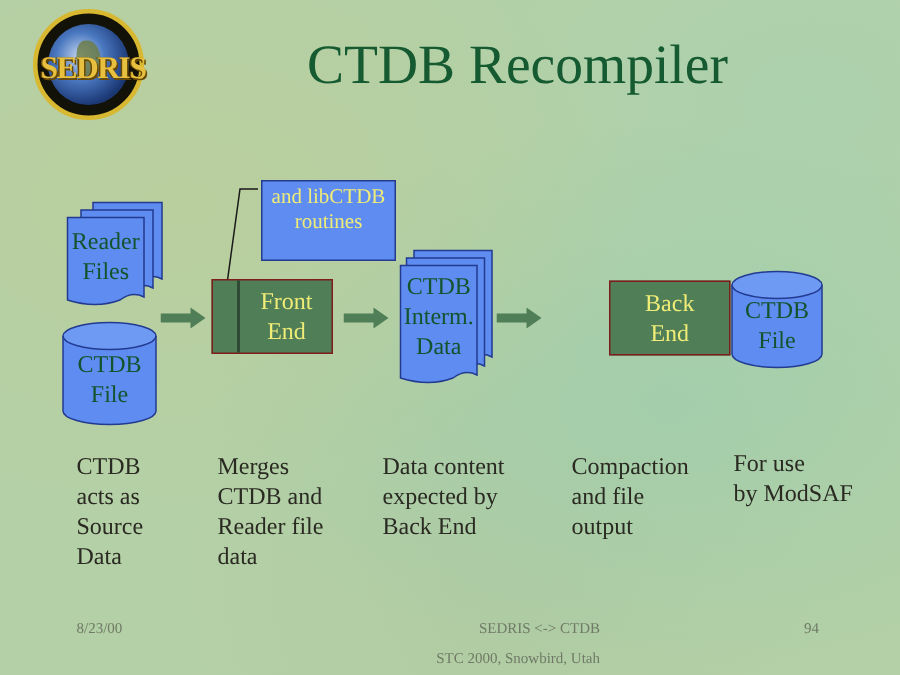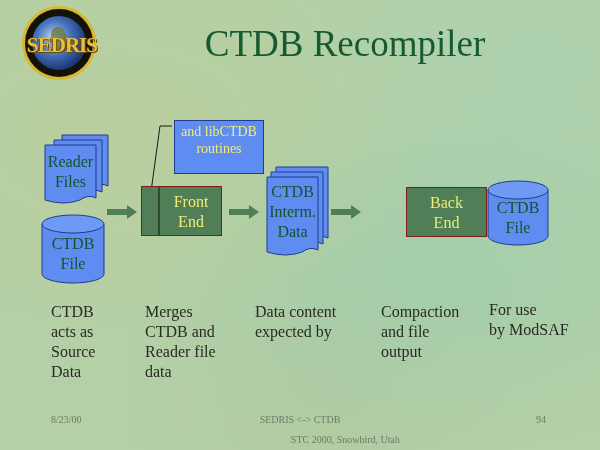--- a/index.html
+++ b/index.html
@@ -137,27 +137,28 @@
 </div>
 <div class="abs desc" style="left:145px;top:302px;">
   <div>Merges</div>
   <div>CTDB and</div>
   <div>Reader file</div>
   <div>data</div>
 </div>
 <div class="abs desc" style="left:255px;top:302px;">
   <div>Data content</div>
   <div>expected by</div>
+  <div>Back End</div>
 </div>
 <div class="abs desc" style="left:381px;top:302px;">
   <div>Compaction</div>
   <div>and file</div>
   <div>output</div>
 </div>
 <div class="abs desc" style="left:489px;top:300px;">
   <div>For use</div>
   <div>by ModSAF</div>
 </div>
 
 <div class="abs footer" style="left:51px;top:414px;">8/23/00</div>
-<div class="abs footer" style="left:200px;top:414px;width:200px;text-align:center;">SEDRIS &lt;-&gt; CTDB</div>
+<div class="abs footer" style="left:200px;top:414px;width:200px;text-align:right;">SEDRIS &lt;-&gt; CTDB</div>
 <div class="abs footer" style="left:536px;top:414px;">94</div>
 <div class="abs footer" style="left:200px;top:434px;width:200px;text-align:right;">STC 2000, Snowbird, Utah</div>
 
 </body></html>

